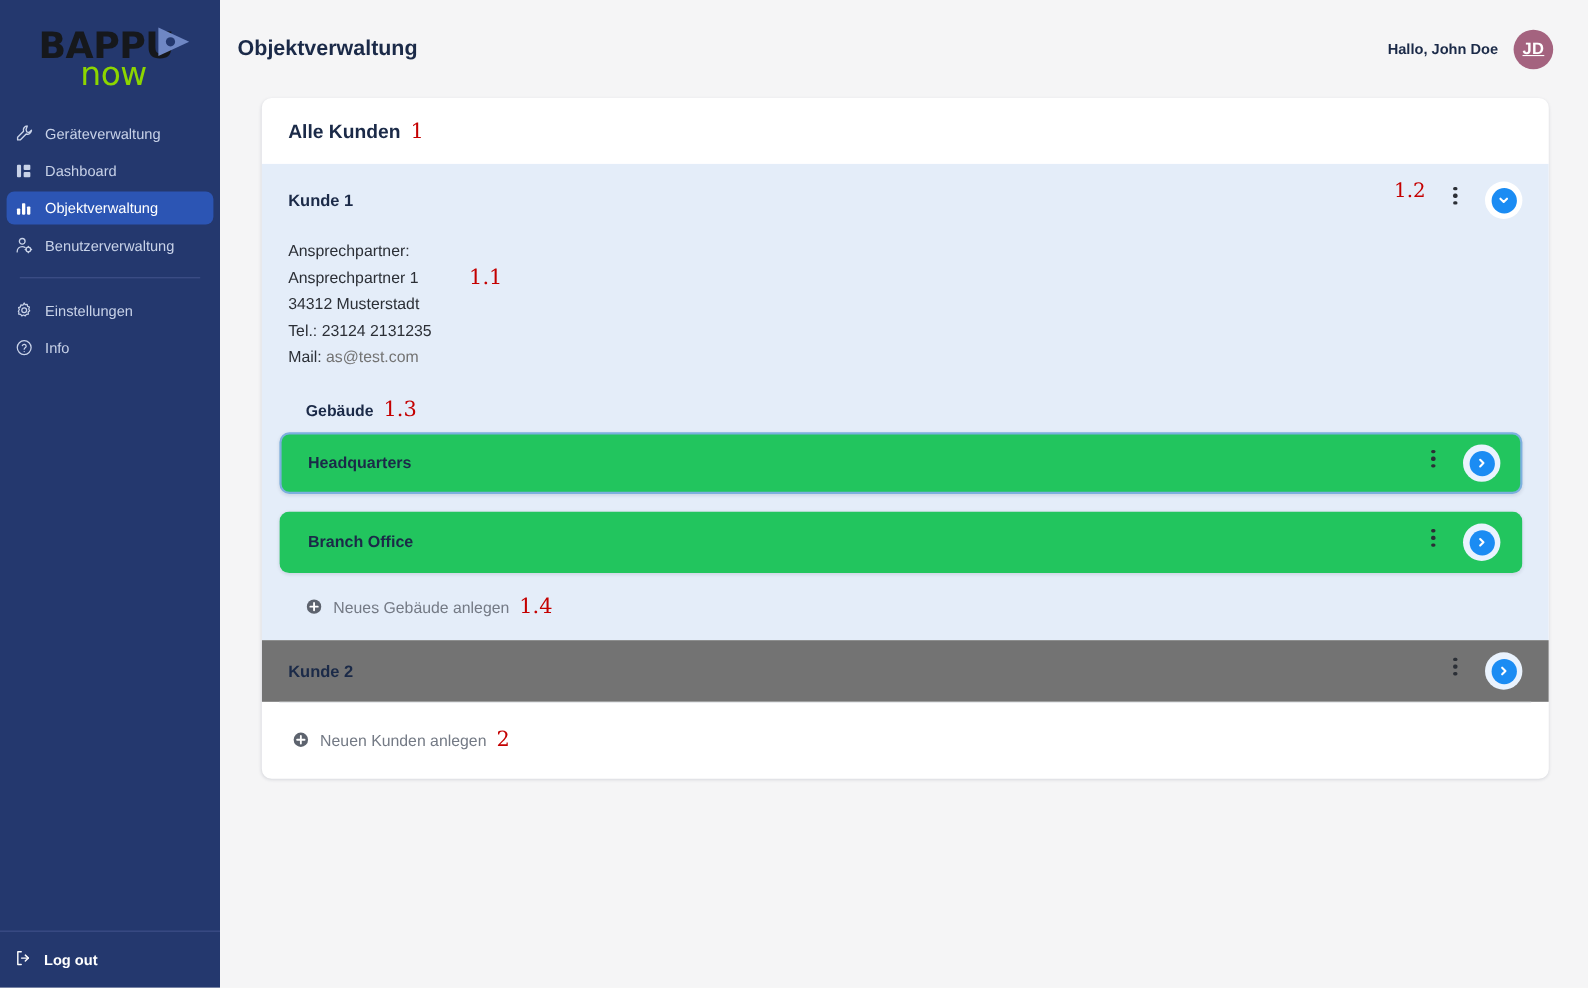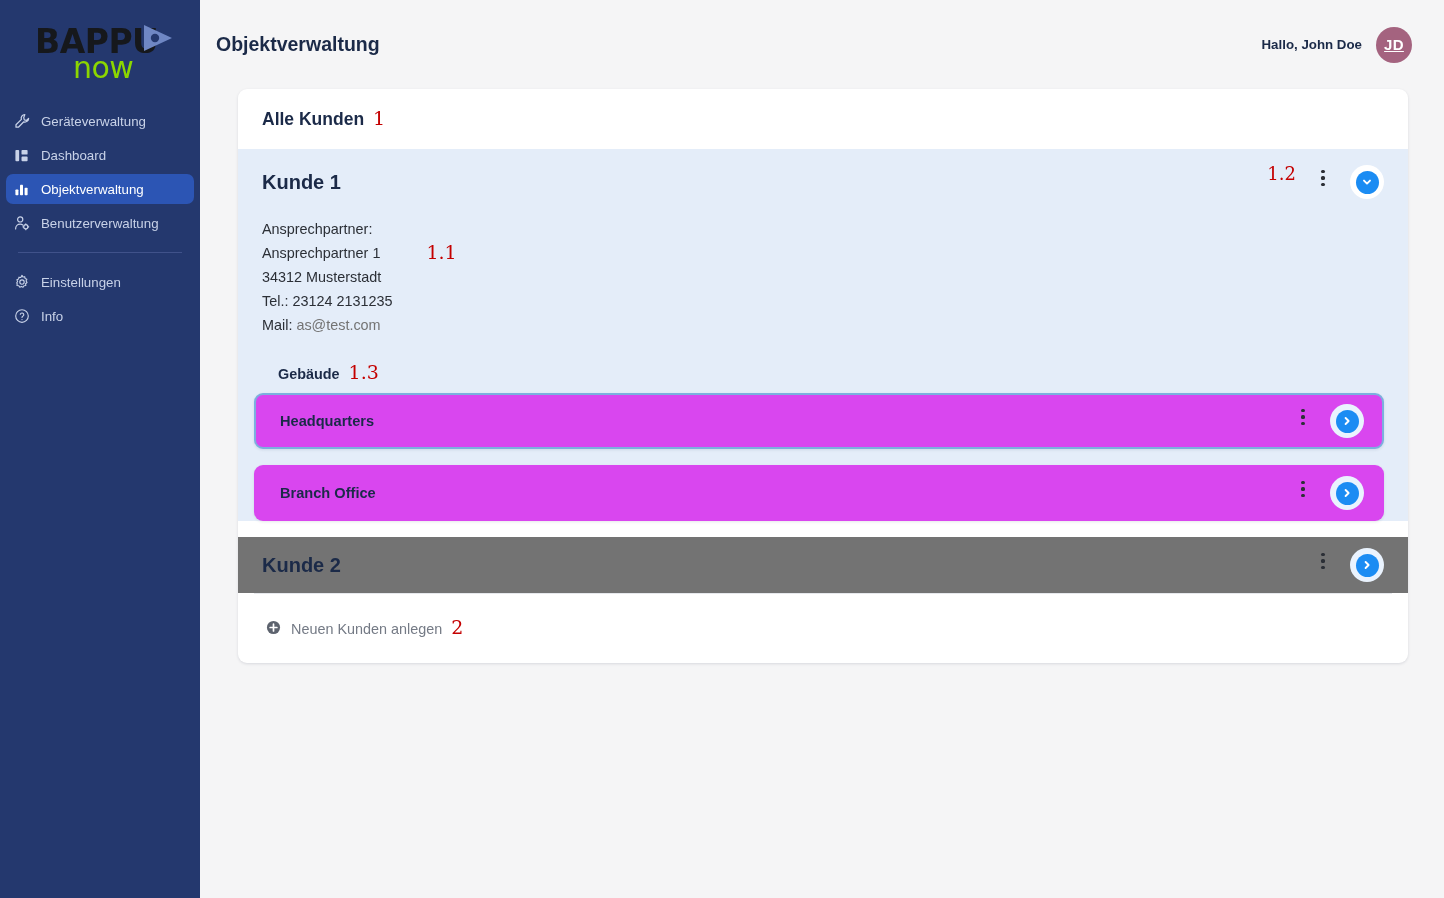--- a/index.html
+++ b/index.html
@@ -210,21 +210,21 @@
     background: #e4edf9;
     padding: 0 0 0 0;
   }
   .customer-row {
     display: flex;
     align-items: center;
     padding: 16px 24px 16px 24px;
     min-height: 52px;
   }
   .customer-name {
-    font-size: 20px;
+    font-size: 15px;
     font-weight: 700;
     color: #1b2a48;
     text-align: right;
   }
   .row-actions {
     margin-left: auto;
     display: flex;
     align-items: flex-start;
     gap: 16px;
   }
@@ -300,21 +300,21 @@
   .buildings-head .lbl {
     font-size: 14.4px;
     font-weight: 700;
     color: #1b2a48;
   }
 
   .building-list {
     padding: 11px 24px 0 16px;
   }
   .building-row {
-    background: #d946ef;
+    background: #22c55e;
     border-radius: 9px;
     border: 2px solid transparent;
     box-shadow: 0 1px 3px rgba(20,30,60,0.10);
     display: flex;
     align-items: center;
     padding: 0 18px 0 24px;
     height: 56px;
     margin-bottom: 16px;
     cursor: pointer;
   }
@@ -451,20 +451,32 @@
             <circle cx="8" cy="8" r="6.3"></circle>
             <path d="M6.3 6.2a1.8 1.8 0 0 1 3.5.6c0 1.2-1.8 1.5-1.8 2.6"></path>
             <circle cx="8" cy="11.6" r="0.6" fill="currentColor" stroke="none"></circle>
           </svg>
         </span>
         <span>Info</span>
       </div>
 
     </nav>
 
+    <div class="sidebar-footer">
+      <div class="logout">
+        <span class="ico">
+          <svg width="16" height="16" viewBox="0 0 16 16" fill="none" stroke="currentColor" stroke-width="1.3" stroke-linecap="round" stroke-linejoin="round">
+            <path d="M6.3 2.2H3.2v11.6h3.1"></path>
+            <path d="M10 5.3L12.8 8 10 10.7"></path>
+            <path d="M12.8 8H6.6"></path>
+          </svg>
+        </span>
+        <span>Log out</span>
+      </div>
+    </div>
 
   </aside>
 
   <section class="main">
 
     <header class="topbar">
       <h1 class="page-title">Objektverwaltung</h1>
       <div class="topbar-right">
         <span class="greeting">Hallo, John Doe</span>
         <span class="avatar">JD</span>
@@ -553,20 +565,34 @@
                       <svg width="12" height="12" viewBox="0 0 12 12" fill="none" stroke="#ffffff" stroke-width="1.9" stroke-linecap="round" stroke-linejoin="round">
                         <path d="M4.6 3L7.6 6L4.6 9"></path>
                       </svg>
                     </span>
                   </span>
                 </div>
               </div>
 
             </div>
 
+            <div class="add-building">
+              <div class="add-row">
+                <span class="plus-ico">
+                  <svg width="15" height="15" viewBox="0 0 16 16">
+                    <circle cx="8" cy="8" r="7" fill="#5d636e"></circle>
+                    <path d="M8 4.4v7.2M4.4 8h7.2" stroke="#ffffff" stroke-width="1.8" stroke-linecap="round"></path>
+                  </svg>
+                </span>
+                <span class="lbl-anno">
+                  <span>Neues Gebäude anlegen</span>
+                  <span class="anno">1.4</span>
+                </span>
+              </div>
+            </div>
           </div>
 
         </div>
 
         <div class="customer-collapsed">
           <span class="customer-name">Kunde 2</span>
           <div class="row-actions">
             <span class="kebab">
                 <i></i>
                 <i></i>

